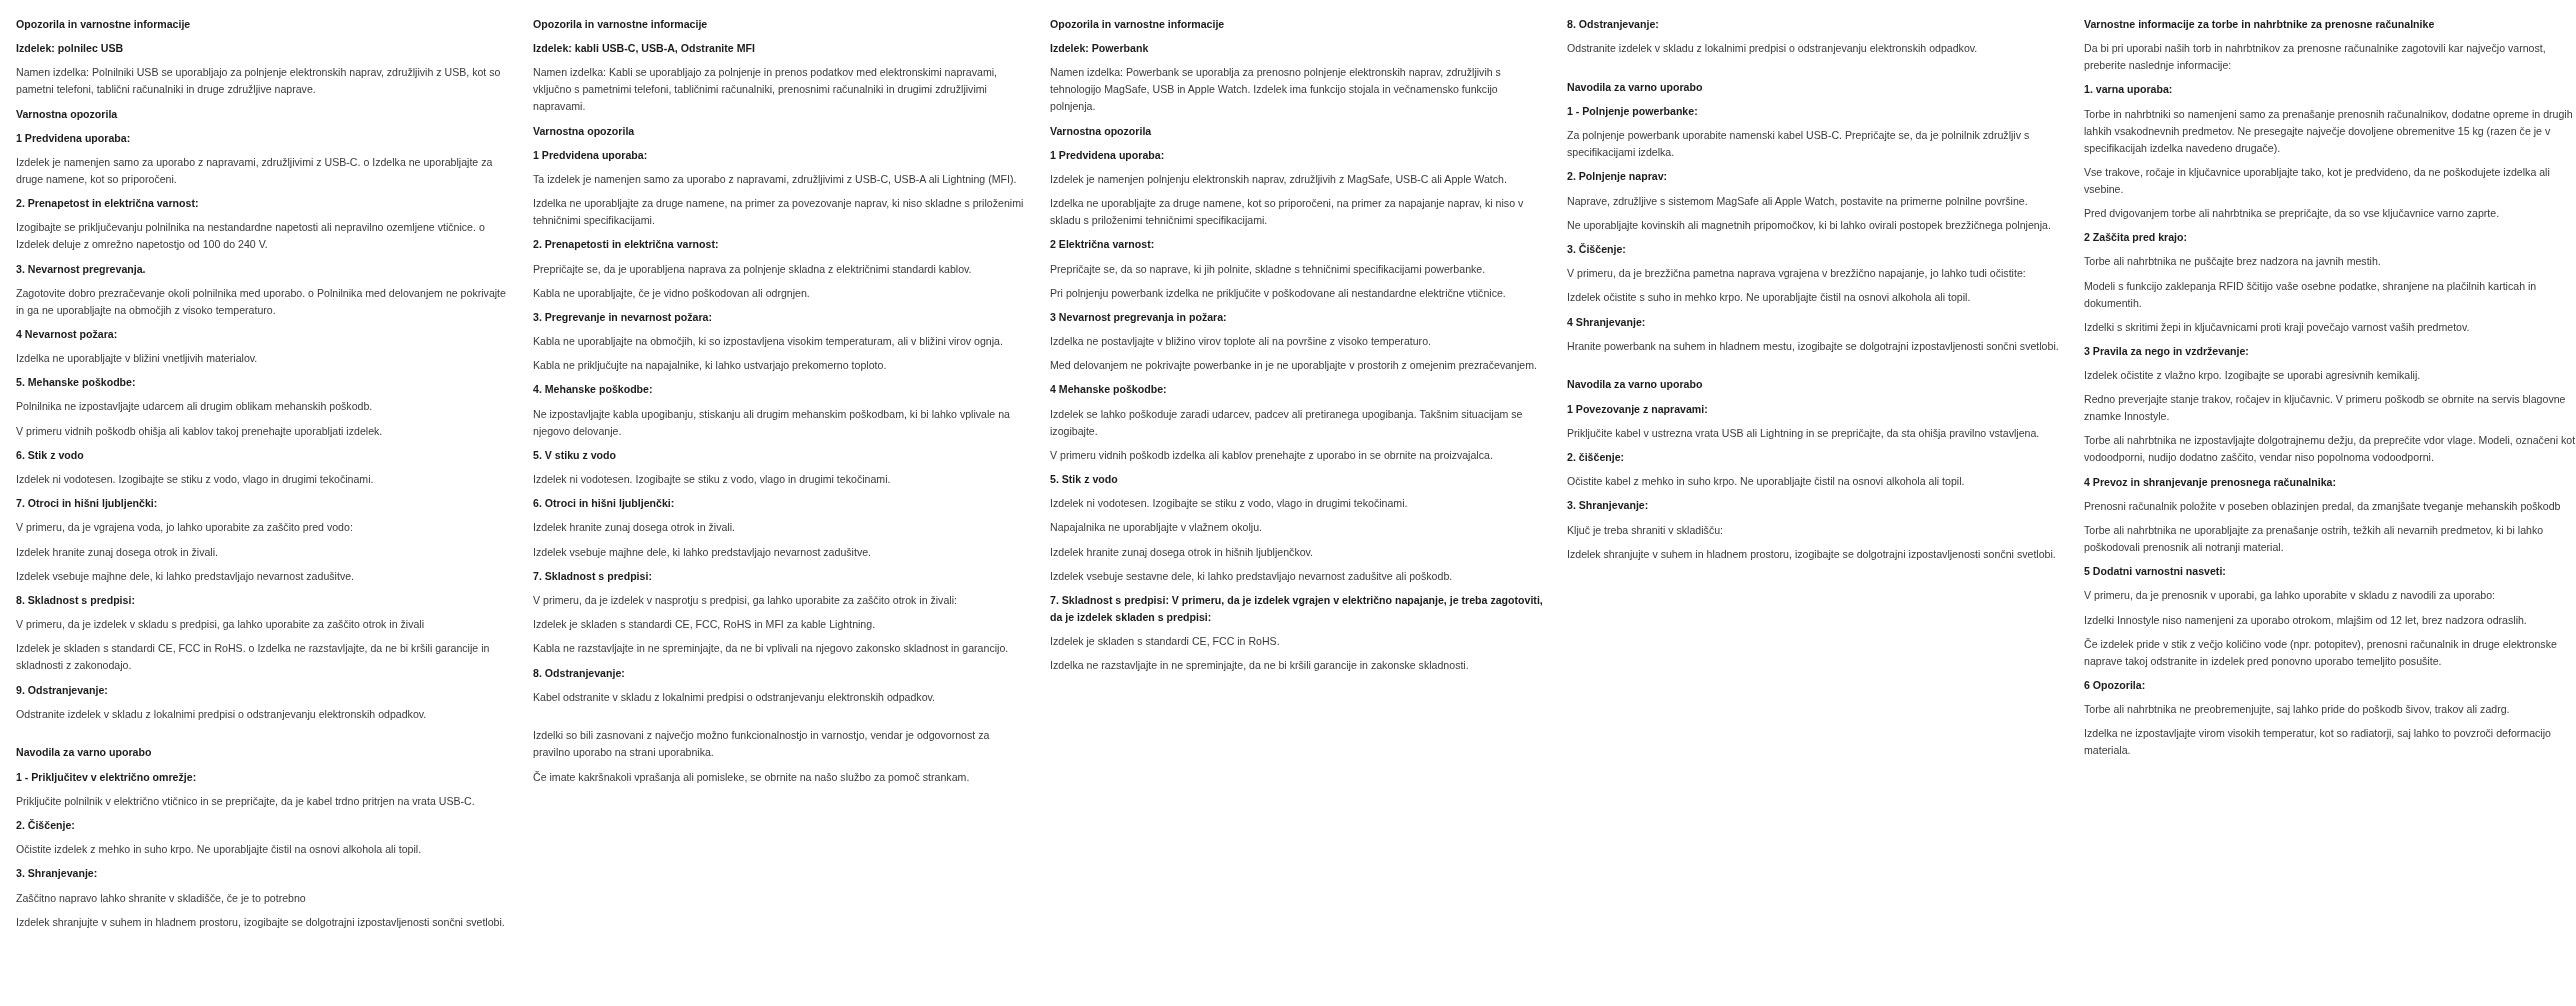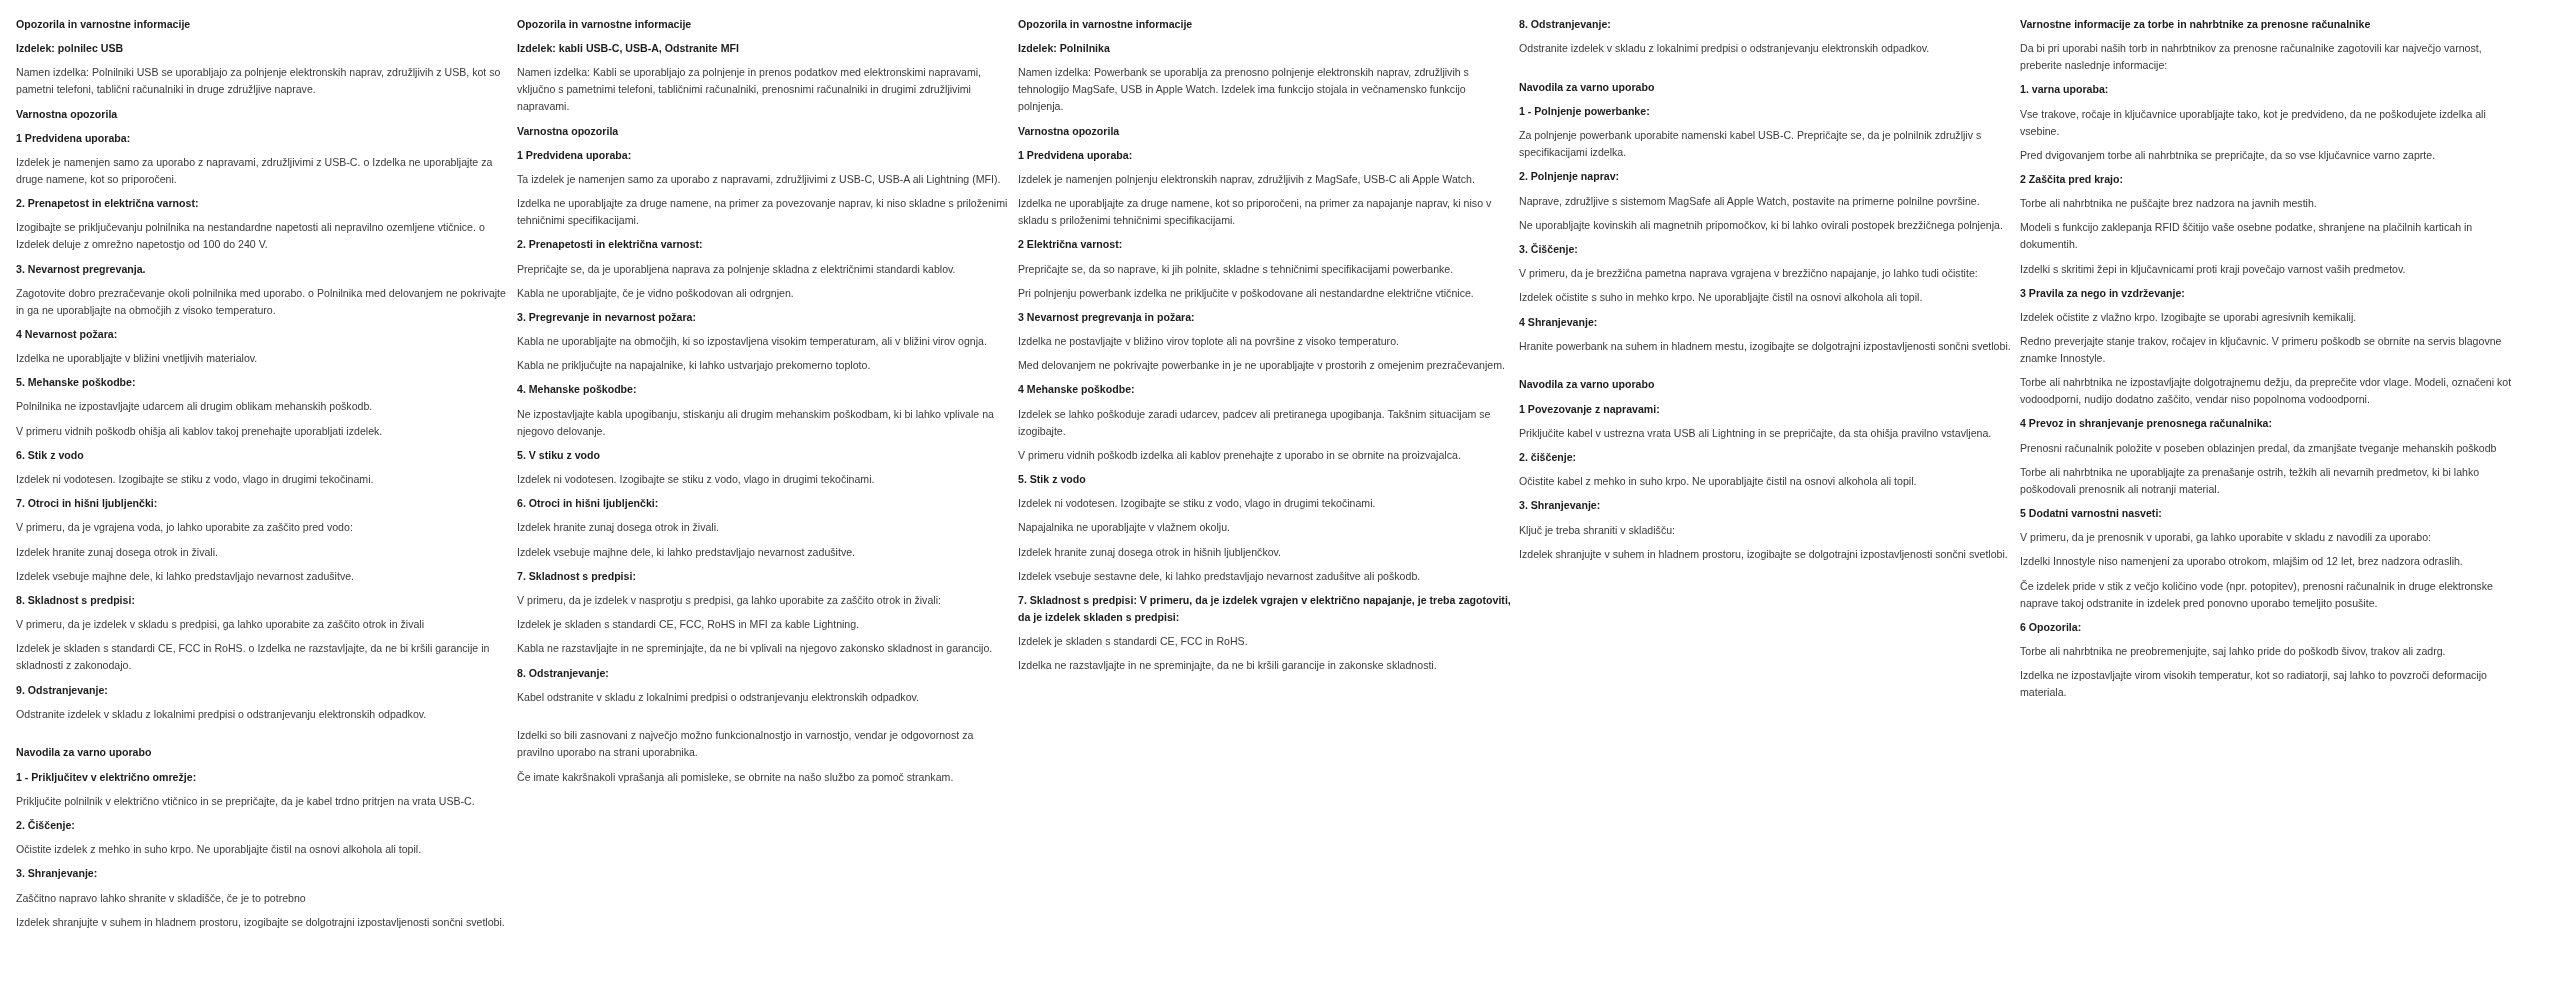--- a/index.html
+++ b/index.html
@@ -7,21 +7,21 @@
     padding: 0;
     background: #ffffff;
     font-family: "Liberation Sans", sans-serif;
   }
   .page {
     box-sizing: border-box;
     width: 2576px;
     height: 1006px;
     background: #ffffff;
     display: flex;
-    gap: 8px;
+    gap: 24px;
     padding: 16px 16px 0 16px;
     overflow: hidden;
   }
   .col {
     flex: 0 0 493px;
     width: 493px;
   }
   .h {
     font-size: 10.6px;
     line-height: 17px;
@@ -107,21 +107,21 @@
       <div class="p">Izdelek je skladen s standardi CE, FCC, RoHS in MFI za kable Lightning.</div>
       <div class="p">Kabla ne razstavljajte in ne spreminjajte, da ne bi vplivali na njegovo zakonsko skladnost in garancijo.</div>
       <div class="h">8. Odstranjevanje:</div>
       <div class="p">Kabel odstranite v skladu z lokalnimi predpisi o odstranjevanju elektronskih odpadkov.</div>
       <div class="gap"></div>
       <div class="p">Izdelki so bili zasnovani z največjo možno funkcionalnostjo in varnostjo, vendar je odgovornost za pravilno uporabo na strani uporabnika.</div>
       <div class="p">Če imate kakršnakoli vprašanja ali pomisleke, se obrnite na našo službo za pomoč strankam.</div>
     </div>
   <div class="col">
       <div class="h">Opozorila in varnostne informacije</div>
-      <div class="h">Izdelek: Polnilnika</div>
+      <div class="h">Izdelek: Powerbank</div>
       <div class="p">Namen izdelka: Powerbank se uporablja za prenosno polnjenje elektronskih naprav, združljivih s tehnologijo MagSafe, USB in Apple Watch. Izdelek ima funkcijo stojala in večnamensko funkcijo polnjenja.</div>
       <div class="h">Varnostna opozorila</div>
       <div class="h">1 Predvidena uporaba:</div>
       <div class="p">Izdelek je namenjen polnjenju elektronskih naprav, združljivih z MagSafe, USB-C ali Apple Watch.</div>
       <div class="p">Izdelka ne uporabljajte za druge namene, kot so priporočeni, na primer za napajanje naprav, ki niso v skladu s priloženimi tehničnimi specifikacijami.</div>
       <div class="h">2 Električna varnost:</div>
       <div class="p">Prepričajte se, da so naprave, ki jih polnite, skladne s tehničnimi specifikacijami powerbanke.</div>
       <div class="p">Pri polnjenju powerbank izdelka ne priključite v poškodovane ali nestandardne električne vtičnice.</div>
       <div class="h">3 Nevarnost pregrevanja in požara:</div>
       <div class="p">Izdelka ne postavljajte v bližino virov toplote ali na površine z visoko temperaturo.</div>
@@ -160,20 +160,21 @@
       <div class="h">2. čiščenje:</div>
       <div class="p">Očistite kabel z mehko in suho krpo. Ne uporabljajte čistil na osnovi alkohola ali topil.</div>
       <div class="h">3. Shranjevanje:</div>
       <div class="p">Ključ je treba shraniti v skladišču:</div>
       <div class="p">Izdelek shranjujte v suhem in hladnem prostoru, izogibajte se dolgotrajni izpostavljenosti sončni svetlobi.</div>
     </div>
   <div class="col">
       <div class="h">Varnostne informacije za torbe in nahrbtnike za prenosne računalnike</div>
       <div class="p">Da bi pri uporabi naših torb in nahrbtnikov za prenosne računalnike zagotovili kar največjo varnost, preberite naslednje informacije:</div>
       <div class="h">1. varna uporaba:</div>
+      <div class="p">Torbe in nahrbtniki so namenjeni samo za prenašanje prenosnih računalnikov, dodatne opreme in drugih lahkih vsakodnevnih predmetov. Ne presegajte največje dovoljene obremenitve 15 kg (razen če je v specifikacijah izdelka navedeno drugače).</div>
       <div class="p">Vse trakove, ročaje in ključavnice uporabljajte tako, kot je predvideno, da ne poškodujete izdelka ali vsebine.</div>
       <div class="p">Pred dvigovanjem torbe ali nahrbtnika se prepričajte, da so vse ključavnice varno zaprte.</div>
       <div class="h">2 Zaščita pred krajo:</div>
       <div class="p">Torbe ali nahrbtnika ne puščajte brez nadzora na javnih mestih.</div>
       <div class="p">Modeli s funkcijo zaklepanja RFID ščitijo vaše osebne podatke, shranjene na plačilnih karticah in dokumentih.</div>
       <div class="p">Izdelki s skritimi žepi in ključavnicami proti kraji povečajo varnost vaših predmetov.</div>
       <div class="h">3 Pravila za nego in vzdrževanje:</div>
       <div class="p">Izdelek očistite z vlažno krpo. Izogibajte se uporabi agresivnih kemikalij.</div>
       <div class="p">Redno preverjajte stanje trakov, ročajev in ključavnic. V primeru poškodb se obrnite na servis blagovne znamke Innostyle.</div>
       <div class="p">Torbe ali nahrbtnika ne izpostavljajte dolgotrajnemu dežju, da preprečite vdor vlage. Modeli, označeni kot vodoodporni, nudijo dodatno zaščito, vendar niso popolnoma vodoodporni.</div>

